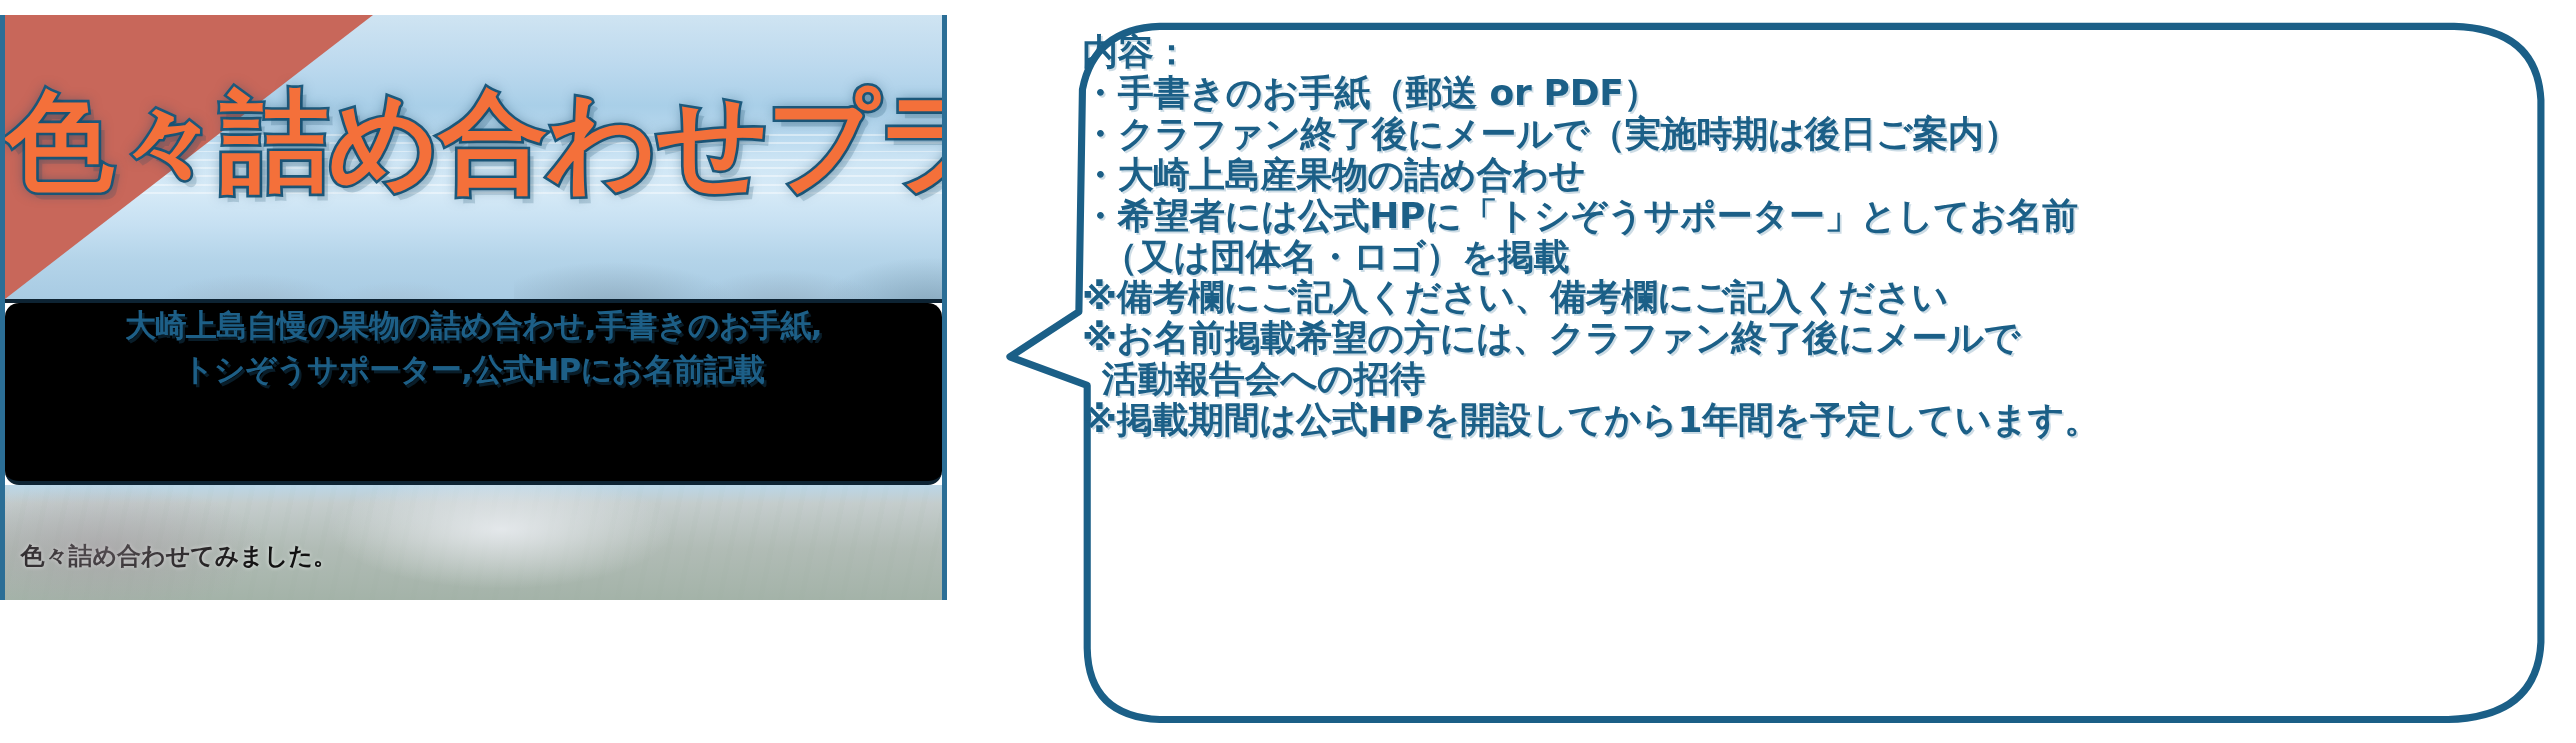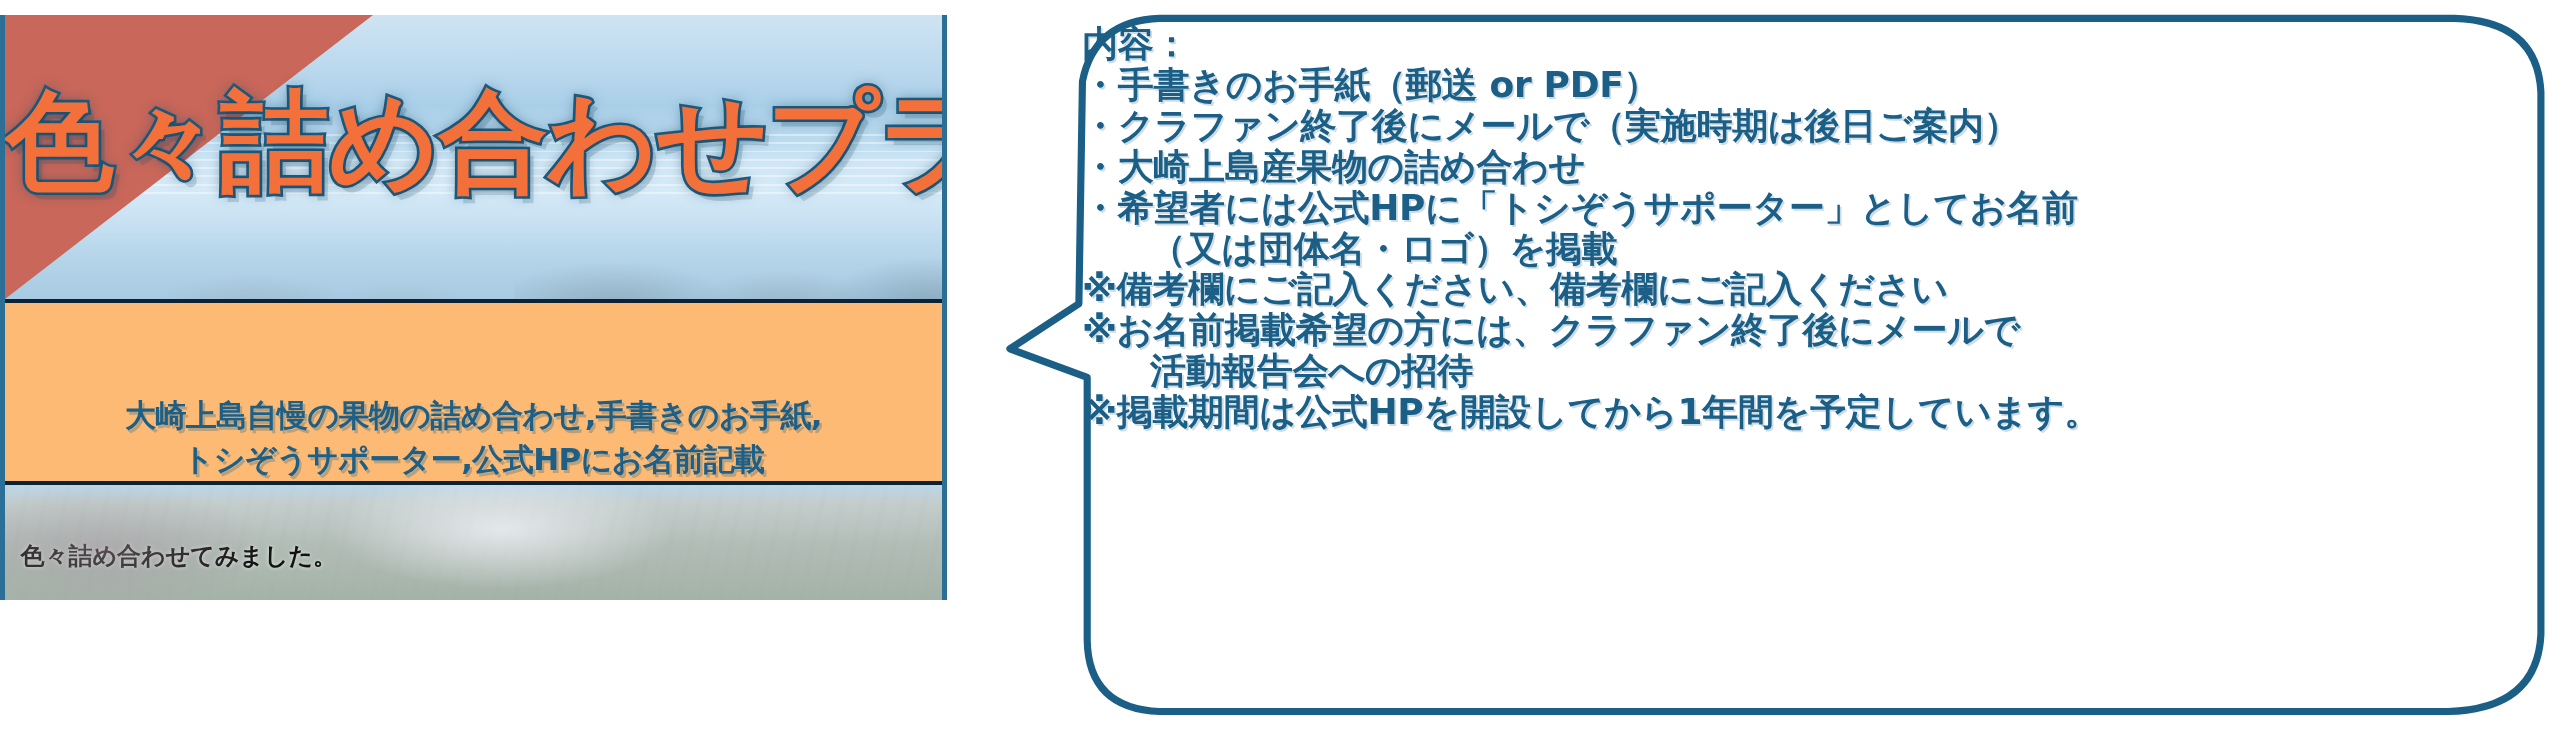--- a/index.html
+++ b/index.html
@@ -77,23 +77,23 @@
     white-space:nowrap;
     -webkit-text-stroke:5.3px #1f5d80;
     paint-order:stroke fill;
     text-shadow:0 0 13px rgba(20,70,100,.55), 6px 7.1px 0 rgba(20,70,100,.18);
   }
 
   
   .desc-band{
     position:relative;
     height:178px;
-    background:#fdba74;
+    background:#000000;
     border-bottom:4.2px solid #0d2333;
-    display:flex;align-items:flex-end;justify-content:center;
+    display:flex;align-items:flex-start;justify-content:center;border-radius:14px;
   }
   .desc-text{
     text-align:center;
     font-size:31px;line-height:1.42;
     font-weight:bold;
     color:#1d5f87;
     letter-spacing:-0.6px;
     text-shadow:2.4px 3px 0 rgba(29,95,135,.30);
     padding:0 13px;
   }
@@ -118,38 +118,38 @@
   }
   .strip-caption{
     position:absolute;left:15.5px;top:55px;
     font-size:24px;font-weight:bold;color:#111111;
     letter-spacing:0px;
     text-shadow:0 0 4.2px rgba(255,255,255,.75);
   }
 
   
   #speech-bubble{
-    position:absolute;left:1004px;top:10px;
+    position:absolute;left:1004px;top:18px;
     width:1569px;height:711px;
   }
   #speech-bubble svg{position:absolute;inset:0;width:100%;height:100%;}
   .bubble-body{
     position:absolute;left:78px;top:8.3px;right:27px;bottom:24px;
     padding:6px 0 0 0;
   }
   .bubble-line{
     font-size:36px;
     line-height:1.135;
     font-weight:bold;
     color:#1b5f87;
     white-space:nowrap;
     letter-spacing:-0.3px;
     text-shadow:1.8px 2.4px 0 rgba(27,95,135,.22);
   }
-  .bubble-line.hang{ padding-left:20px;margin-left:48px; }
+  .bubble-line.hang{ padding-left:20px; }
 </style>
 </head>
 <body>
 
 <div id="plan-card">
 
   <div class="hero">
     <div class="corner-flag"></div>
     <div class="hero-hills2"></div>
     <div class="hero-hills"></div>

